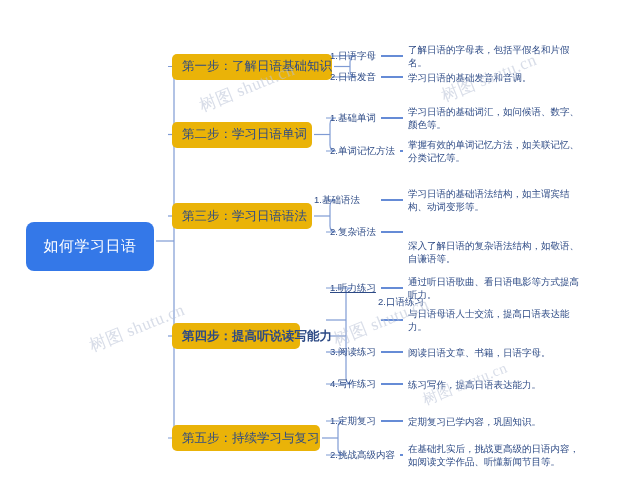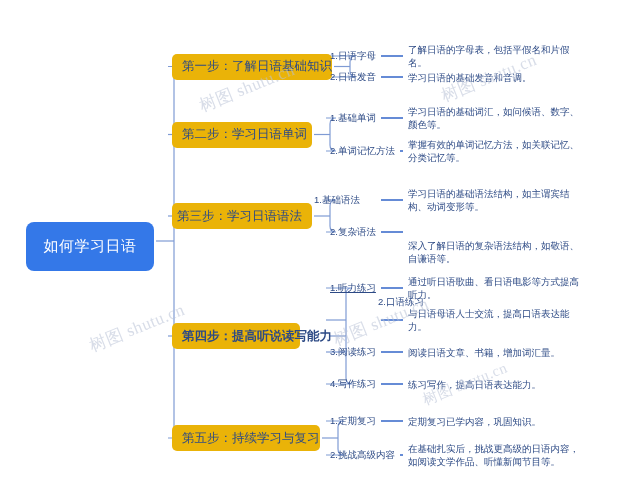--- a/index.html
+++ b/index.html
@@ -192,36 +192,36 @@
       <div class="node leaf-desc" style="left: 408px; top: 43px;">了解日语的字母表，包括平假名和片假名。</div>
       <div class="node leaf-label" style="left: 330px; top: 70px;">2.日语发音</div>
       <div class="node leaf-desc" style="left: 408px; top: 70.5px;">学习日语的基础发音和音调。</div>
       <div class="node branch" style="left: 172px; width: 140px; top: 121.5px;">
         <span>第二步：学习日语单词</span>
       </div>
       <div class="node leaf-label" style="left: 330px; top: 111px;">1.基础单词</div>
       <div class="node leaf-desc" style="left: 408px; top: 105px;">学习日语的基础词汇，如问候语、数字、颜色等。</div>
       <div class="node leaf-label" style="left: 330px; top: 144px;">2.单词记忆方法</div>
       <div class="node leaf-desc" style="left: 408px; top: 138px;">掌握有效的单词记忆方法，如关联记忆、分类记忆等。</div>
-      <div class="node branch" style="left: 172px; width: 140px; top: 203px; justify-content: flex-end;">
+      <div class="node branch" style="left: 172px; width: 140px; top: 203px;">
         <span>第三步：学习日语语法</span>
       </div>
       <div class="node leaf-label" style="left: 314px; top: 193px;">1.基础语法</div>
       <div class="node leaf-desc" style="left: 408px; top: 187px;">学习日语的基础语法结构，如主谓宾结构、动词变形等。</div>
       <div class="node leaf-label" style="left: 330px; top: 225px;">2.复杂语法</div>
       <div class="node leaf-desc" style="left: 408px; top: 219px; margin-top: 20px;">深入了解日语的复杂语法结构，如敬语、自谦语等。</div>
       <div class="node branch" style="left: 172px; width: 128px; top: 323px; font-weight: bold;">
         <span>第四步：提高听说读写能力</span>
       </div>
       <div class="node leaf-label" style="left: 330px; top: 281px; text-decoration: underline;">1.听力练习</div>
       <div class="node leaf-desc" style="left: 408px; top: 275px;">通过听日语歌曲、看日语电影等方式提高听力。</div>
       <div class="node leaf-label" style="left: 330px; top: 295px; margin-left: 48px;">2.口语练习</div>
       <div class="node leaf-desc" style="left: 408px; top: 307px;">与日语母语人士交流，提高口语表达能力。</div>
       <div class="node leaf-label" style="left: 330px; top: 345px;">3.阅读练习</div>
-      <div class="node leaf-desc" style="left: 408px; top: 345.5px;">阅读日语文章、书籍，增加词汇量。</div>
+      <div class="node leaf-desc" style="left: 408px; top: 345.5px;">阅读日语文章、书籍，日语字母。</div>
       <div class="node leaf-label" style="left: 330px; top: 377px;">4.写作练习</div>
       <div class="node leaf-desc" style="left: 408px; top: 377.5px;">练习写作，提高日语表达能力。</div>
       <div class="node branch" style="left: 172px; width: 148px; top: 425px;">
         <span>第五步：持续学习与复习</span>
       </div>
       <div class="node leaf-label" style="left: 330px; top: 414px;">1.定期复习</div>
       <div class="node leaf-desc" style="left: 408px; top: 414.5px;">定期复习已学内容，巩固知识。</div>
       <div class="node leaf-label" style="left: 330px; top: 448px;">2.挑战高级内容</div>
       <div class="node leaf-desc" style="left: 408px; top: 442px;">在基础扎实后，挑战更高级的日语内容，如阅读文学作品、听懂新闻节目等。</div>
     </div>

